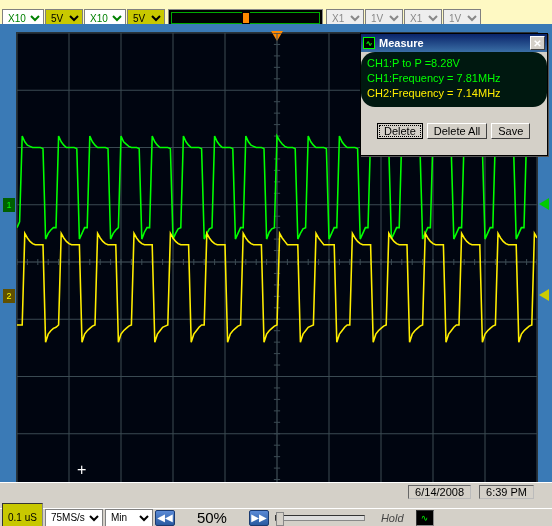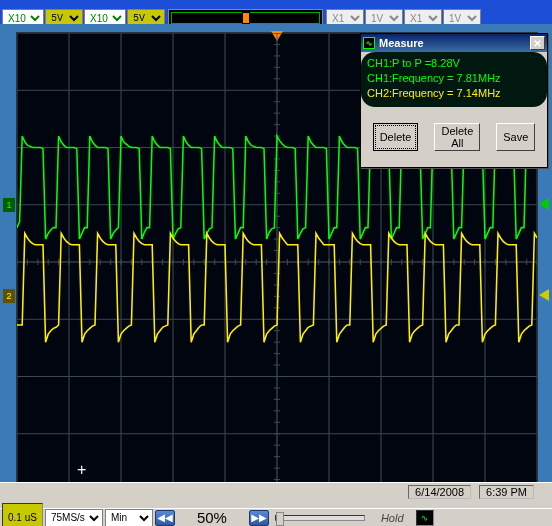--- a/index.html
+++ b/index.html
@@ -8,33 +8,33 @@
     font-family: "MS Sans Serif", Arial, sans-serif;
     font-size: 11px;
     background: #d4d0c8;
     position: relative;
     overflow: hidden;
   }
   
   .toolbar-top {
     display: flex; align-items: center;
     height: 24px; padding: 18px 2px;
-    background: #1d4ed8;
+    background: #fef9c3;
     border-bottom: 1px solid #808080;
     gap: 1px;
   }
   .sel {
     height: 18px; font-size: 10px;
     border: 1px solid #808080;
     background: #fff;
     min-width: 38px;
     padding: 0 1px;
   }
   .sel-probe { color: #008000; background:#fff; }
-  .sel-vdiv  { color: #000; background:#c8c800;font-family:Liberation Mono, monospace; }
+  .sel-vdiv  { color: #000; background:#c8c800; }
   .sel-disabled { color:#888; background:#eee; }
   .trig-box {
     flex: 1; max-width: 155px; height: 18px;
     border: 1px solid #888; position: relative;
     background: #000; margin: 0 2px;
     display:flex; align-items:center; justify-content:center;
   }
   .trig-inner { position:absolute; inset:2px; border:1px solid #0a0; }
   .trig-cursor { width:8px; height:12px; background:#f80; border:1px solid #000; position:relative; }
 
@@ -96,21 +96,21 @@
     background:#d4d0c8; border:1px solid #fff; border-right-color:#404040; border-bottom-color:#404040;
     font-size:10px; font-weight:bold; display:flex; align-items:center; justify-content:center;
     cursor:pointer;
   }
   .measure-body {
     background:#001810; color:#0f0; padding:4px 6px 6px;
     font-family:Arial,sans-serif; font-size:11px; line-height:1.35;border-radius:14px;
   }
   .measure-body .ch2 { color:#ffee00; }
   .measure-btns {
-    display:flex; gap:16px; padding:16px; justify-content:center; background:#d4d0c8;
+    display:flex; gap:4px; padding:16px; justify-content:flex-start; background:#d4d0c8;
   }
   .wbtn {
     font-size:11px; padding:1px 6px;
     background:#d4d0c8;
     border:1px solid #fff; border-right-color:#404040; border-bottom-color:#404040;
     cursor:pointer;
   }
   .wbtn.focus { outline:1px dotted #000; outline-offset:-3px; border:1px solid #000;}
 
   

